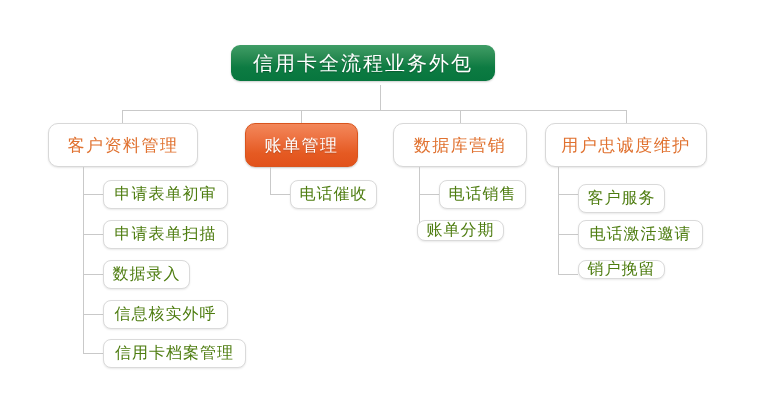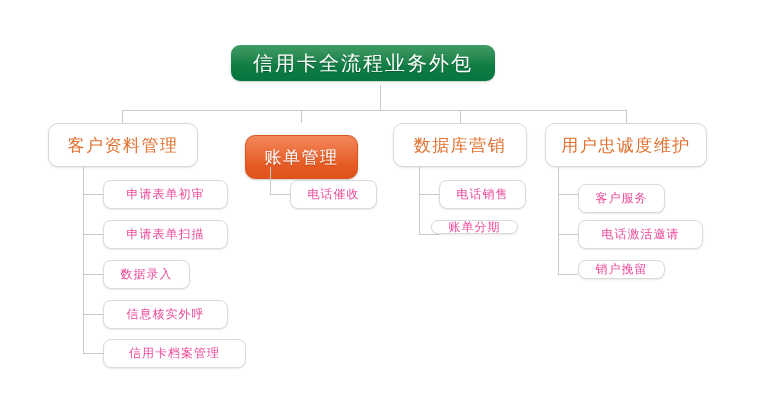--- a/index.html
+++ b/index.html
@@ -56,29 +56,28 @@
     letter-spacing: 1.5px;
     box-shadow: 0 1px 2px rgba(0,0,0,0.10);
   }
 
   .node-l2.highlight {
     background: linear-gradient(to bottom, #f2875a 0%, #ee7444 30%, #e55a22 70%, #e2521b 100%);
     border: 1px solid #d9541d;
     color: #ffffff;
     text-shadow: 0 1px 1px rgba(0,0,0,0.20);
     box-shadow: 0 1px 2px rgba(0,0,0,0.22);
-    margin-top: 12px;
   }
 
   .node-l3 {
     border-radius: 8px;
     background: #ffffff;
     border: 1px solid #dadada;
-    color: #ec4899;
-    font-size: 12px;
+    color: #4d7c0f;
+    font-size: 16px;
     letter-spacing: 1px;
     box-shadow: 0 1px 2px rgba(0,0,0,0.09);
   }
 </style>
 </head>
 <body>
 
 <div id="diagram-canvas">
 
   <div class="node node-root" style="left:231px; top:45px; width:264px; height:36px;">
@@ -140,21 +139,21 @@
     <span>电话催收</span>
   </div>
 
   <div class="conn v" style="left:419px; top:167px; height:67px;"></div>
   <div class="conn h" style="left:419px; top:194px; width:20px;"></div>
   <div class="conn h" style="left:419px; top:234px; width:20px;"></div>
 
   <div class="node node-l3" style="left:439px; top:180px; width:87px; height:29px;">
     <span>电话销售</span>
   </div>
-  <div class="node node-l3" style="left:431px; top:220px; width:87px; height:14px;">
+  <div class="node node-l3" style="left:417px; top:220px; width:87px; height:21px;">
     <span>账单分期</span>
   </div>
 
   <div class="conn v" style="left:558px; top:167px; height:107px;"></div>
   <div class="conn h" style="left:558px; top:194px; width:20px;"></div>
   <div class="conn h" style="left:558px; top:234px; width:20px;"></div>
   <div class="conn h" style="left:558px; top:274px; width:20px;"></div>
 
   <div class="node node-l3" style="left:578px; top:184px; width:87px; height:29px;">
     <span>客户服务</span>

